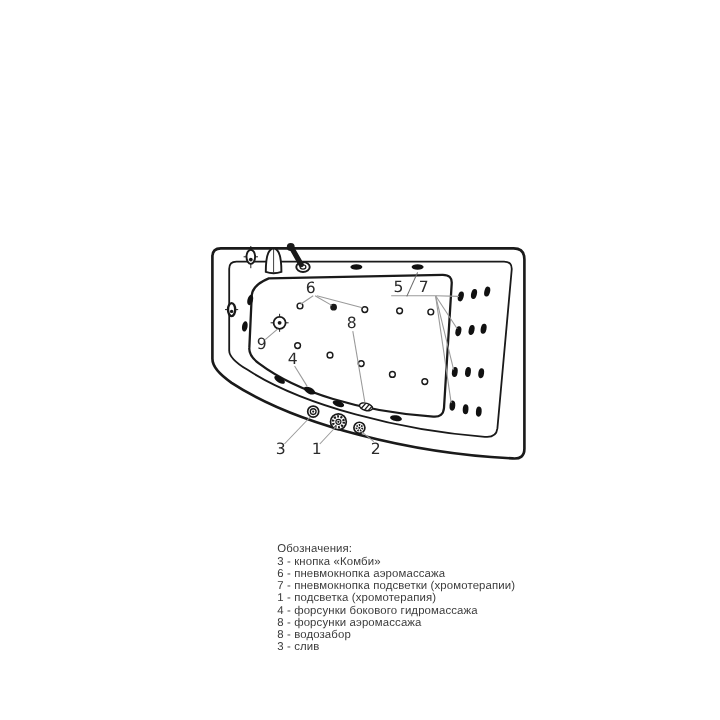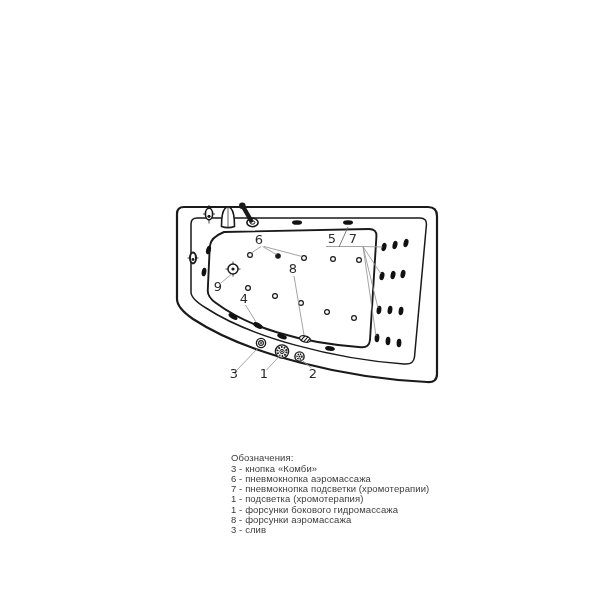--- a/index.html
+++ b/index.html
@@ -193,18 +193,19 @@
       <text class="callout" x="313" y="378">2</text>
     </g>
   </svg>
 
   <div class="legend">
     <div class="legend-title">Обозначения:</div>
     <div class="legend-line">3 - кнопка «Комби»</div>
     <div class="legend-line">6 - пневмокнопка аэромассажа</div>
     <div class="legend-line">7 - пневмокнопка подсветки (хромотерапии)</div>
     <div class="legend-line">1 - подсветка (хромотерапия)</div>
-    <div class="legend-line">1 - форсунки бокового гидромассажа</div>
+    <div class="legend-line">4 - форсунки бокового гидромассажа</div>
     <div class="legend-line">8 - форсунки аэромассажа</div>
+    <div class="legend-line">8 - водозабор</div>
     <div class="legend-line">3 - слив</div>
   </div>
 
 </div>
 
 </body></html>

